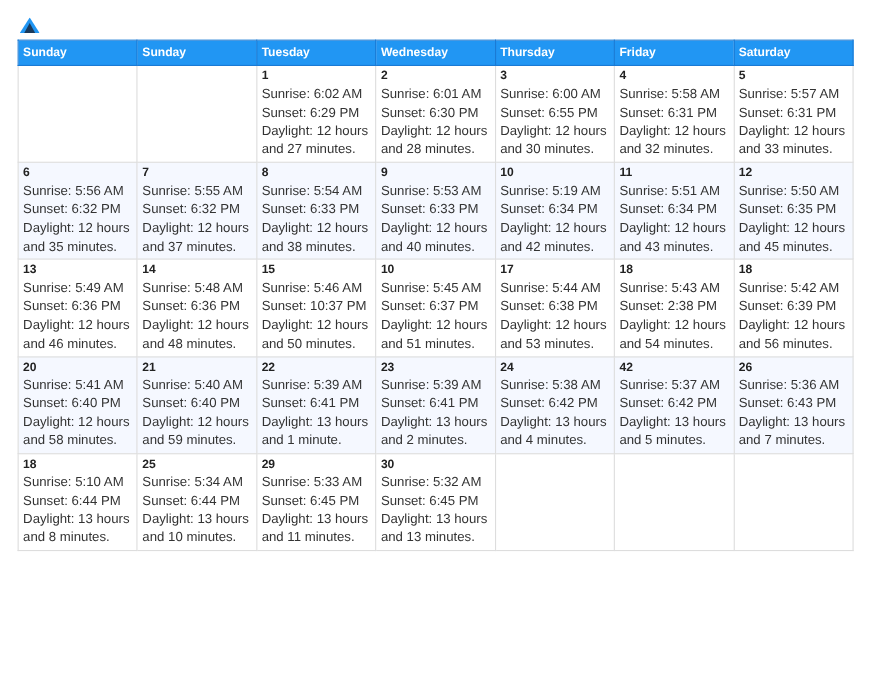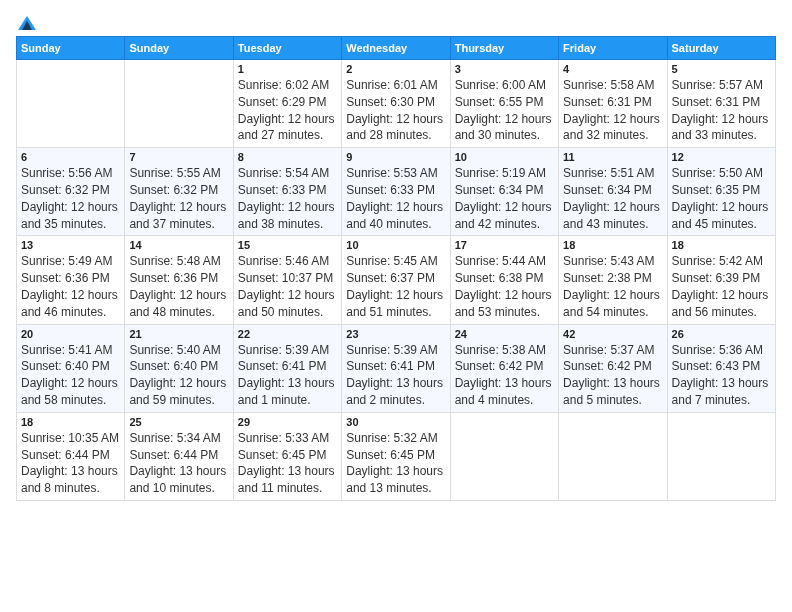--- a/index.html
+++ b/index.html
@@ -278,21 +278,21 @@
           <td>
             <div class="day-num">26</div>
             <div class="day-info">Sunrise: 5:36 AM
 Sunset: 6:43 PM
 Daylight: 13 hours and 7 minutes.</div>
           </td>
         </tr>
         <tr>
           <td>
             <div class="day-num">18</div>
-            <div class="day-info">Sunrise: 10:35 AM
+            <div class="day-info">Sunrise: 5:10 AM
 Sunset: 6:44 PM
 Daylight: 13 hours and 8 minutes.</div>
           </td>
           <td>
             <div class="day-num">25</div>
             <div class="day-info">Sunrise: 5:34 AM
 Sunset: 6:44 PM
 Daylight: 13 hours and 10 minutes.</div>
           </td>
           <td>

